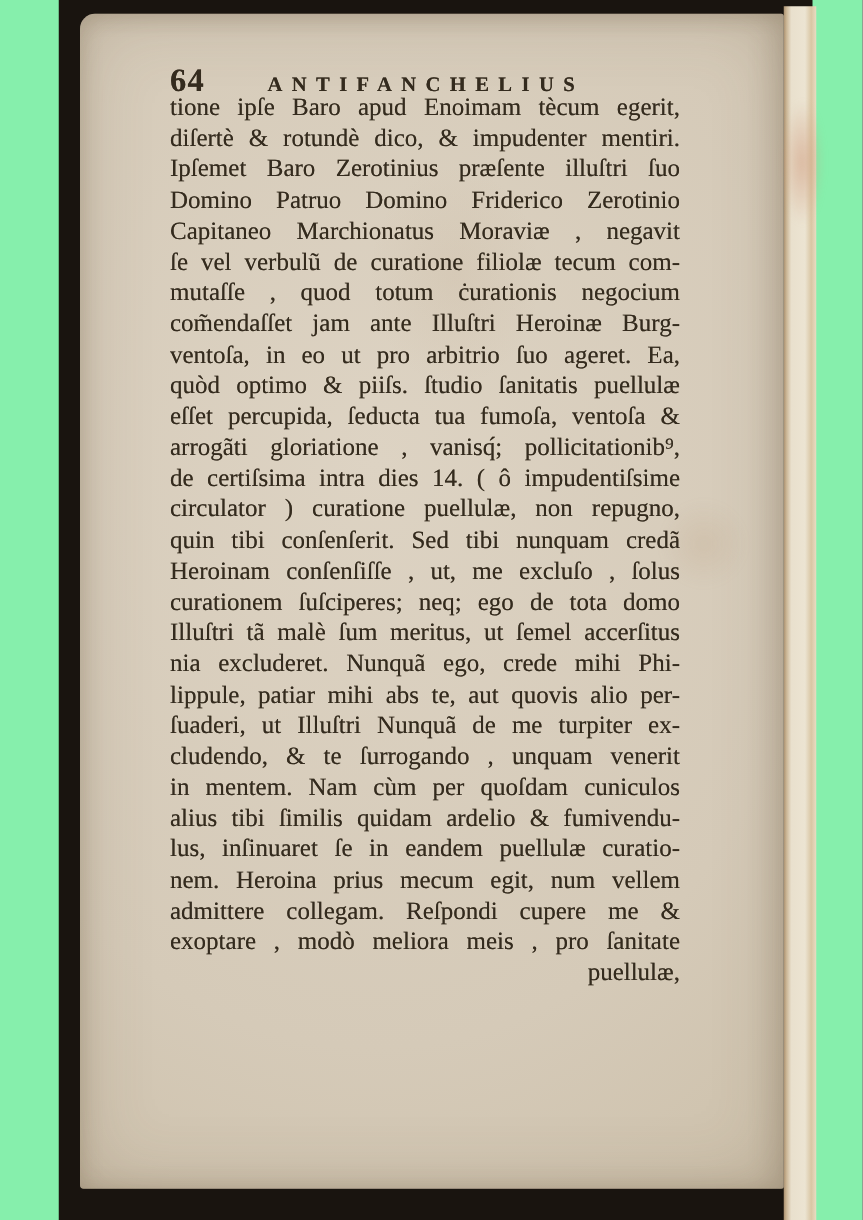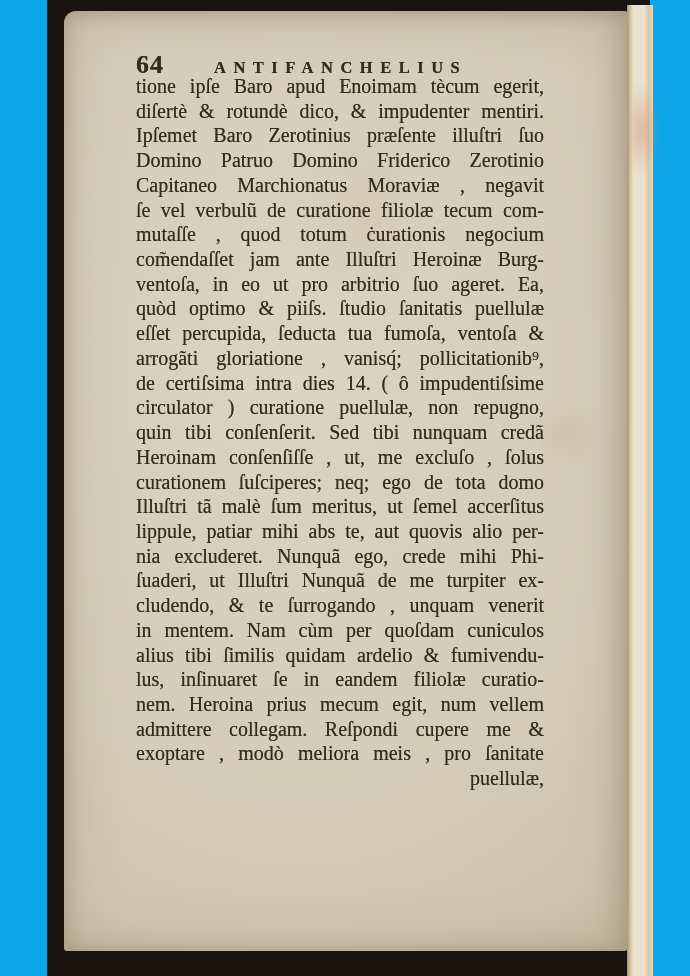--- a/index.html
+++ b/index.html
@@ -1,18 +1,18 @@
 <!DOCTYPE html>
 <html><head>
 <meta charset="utf-8">
 <style>
   html,body { margin:0; padding:0; }
   .canvas {
     position:relative; width:690px; height:976px;
-    background:#0ea5e9; overflow:hidden;
+    background:#86efac; overflow:hidden;
     font-family:"Liberation Serif","DejaVu Serif",serif;
   }
   .scan-backdrop {
     position:absolute; left:47px; top:0; width:603px; height:976px;
     background:#19140f;
   }
   .page-edge-strip {
     position:absolute; left:627px; top:5px; width:26px; height:971px;
     background:linear-gradient(to right,
       #a98f6f 0px, #c9b392 2px, #e9e0cd 6px, #ece4d2 17px,
@@ -102,26 +102,26 @@
       <div class="line">ventoſa, in eo ut pro arbitrio ſuo ageret.   Ea,</div>
       <div class="line">quòd optimo &amp; piiſs. ſtudio ſanitatis puellulæ</div>
       <div class="line">eſſet percupida, ſeducta tua fumoſa, ventoſa &amp;</div>
       <div class="line">arrogãti gloriatione , vanisq́; pollicitationib⁹,</div>
       <div class="line">de certiſsima intra dies 14. ( ô impudentiſsime</div>
       <div class="line">circulator ) curatione puellulæ, non repugno,</div>
       <div class="line">quin tibi conſenſerit. Sed tibi nunquam credã</div>
       <div class="line">Heroinam conſenſiſſe , ut, me excluſo , ſolus</div>
       <div class="line">curationem ſuſciperes; neq; ego de tota domo</div>
       <div class="line">Illuſtri tã malè ſum meritus, ut ſemel accerſitus</div>
+      <div class="line">nia excluderet. Nunquã ego, crede mihi Phi-</div>
       <div class="line">lippule, patiar mihi abs te, aut quovis alio per-</div>
-      <div class="line">nia excluderet. Nunquã ego, crede mihi Phi-</div>
       <div class="line">ſuaderi, ut Illuſtri Nunquã de me turpiter ex-</div>
       <div class="line">cludendo, &amp; te ſurrogando , unquam venerit</div>
       <div class="line">in mentem. Nam cùm per quoſdam cuniculos</div>
       <div class="line">alius tibi ſimilis quidam ardelio &amp; fumivendu-</div>
-      <div class="line">lus, inſinuaret ſe in eandem filiolæ curatio-</div>
+      <div class="line">lus, inſinuaret ſe in eandem puellulæ curatio-</div>
       <div class="line">nem. Heroina prius mecum egit, num vellem</div>
       <div class="line">admittere collegam.  Reſpondi cupere me &amp;</div>
       <div class="line">exoptare , modò meliora meis , pro ſanitate</div>
       <div class="line catchword">puellulæ,</div>
   </div>
 
 </div>
 
 </body></html>

